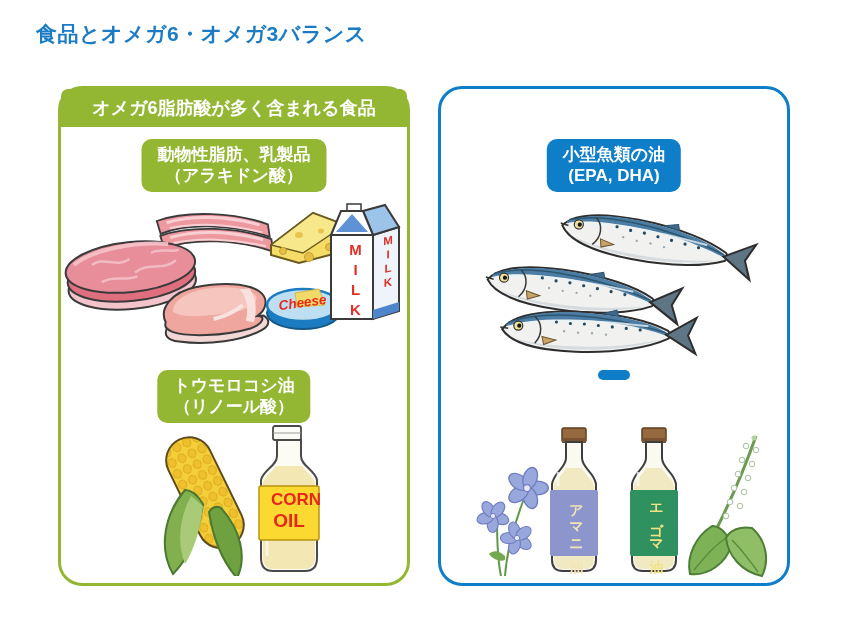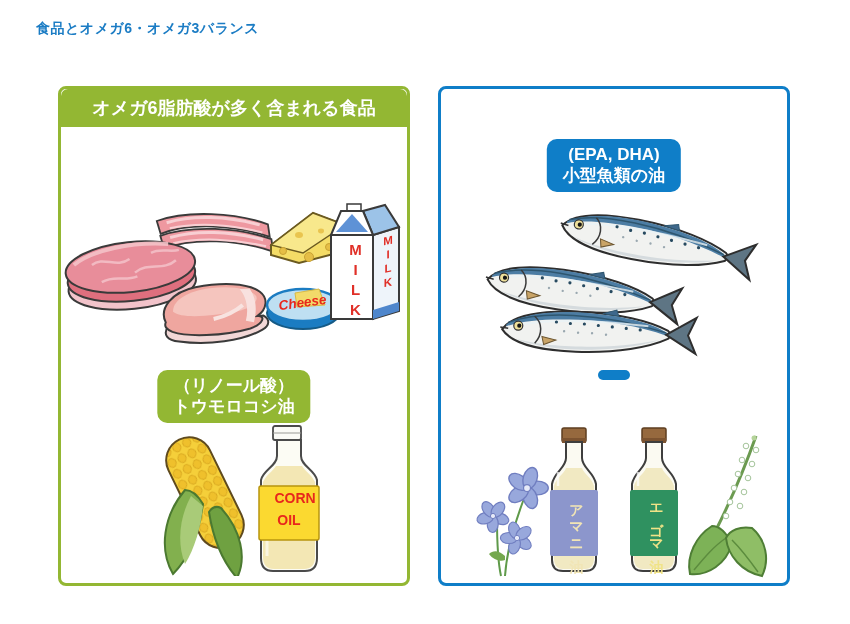--- a/index.html
+++ b/index.html
@@ -1,54 +1,58 @@
 <!DOCTYPE html>
 <html style="--green: #93B733; --blue: #0F7EC8; --title_blue: #1B7CC4; --label_red: #E8271C; --milk_red: #E03028;"><head>
 <meta charset="utf-8">
 <style>
   html,body{margin:0;padding:0;background:#ffffff;}
   body{width:850px;height:624px;font-family:"Liberation Sans","DejaVu Sans",sans-serif;}
   .canvas{position:relative;width:850px;height:624px;background:#ffffff;overflow:hidden;}
-  .page-title{position:absolute;left:36px;top:20px;font-size:14px;font-weight:bold;color:var(--title_blue,#1B7CC4);letter-spacing:.5px;}
-  .panel{position:absolute;top:86px;width:352px;height:500px;background:#fff;border:3px solid;border-radius:8px;box-sizing:border-box;}
+  .page-title{position:absolute;left:36px;top:20px;font-size:21px;font-weight:bold;color:var(--title_blue,#1B7CC4);letter-spacing:.5px;}
+  .panel{position:absolute;top:86px;width:352px;height:500px;background:#fff;border:3px solid;border-radius:24px;box-sizing:border-box;}
   .panel-green{left:58px;border-color:var(--green,#93B733);}
   .panel-blue{left:438px;border-color:var(--blue,#0F7EC8);}
   .panel-header{position:absolute;left:0;top:0;width:100%;height:38px;display:flex;align-items:center;justify-content:center;
     color:#fff;font-weight:bold;font-size:18px;border-radius:7px 7px 0 0;box-sizing:border-box;}
   .panel-green .panel-header{background:var(--green,#93B733);}
   .panel-blue .panel-header{background:var(--blue,#0F7EC8);}
   .tag{position:absolute;left:50%;transform:translateX(-50%);color:#fff;font-weight:bold;font-size:17px;line-height:1.25;
     text-align:center;padding:5px 16px;border-radius:10px;white-space:nowrap;}
   .panel-green .tag{background:var(--green,#93B733);}
   .panel-blue .tag{background:var(--blue,#0F7EC8);}
   .tag-1{top:50px;} .tag-2{top:281px;}
   .illus{position:absolute;}
   .overlay{position:absolute;pointer-events:none;}
   .vtext{writing-mode:vertical-rl;text-orientation:upright;line-height:1;}
   .cheese-text{left:206px;top:206px;width:72px;height:22px;text-align:center;font-size:13.5px;font-weight:bold;font-style:italic;
     color:var(--label_red,#E8271C);transform:rotate(-8deg);}
   .milk-front{left:282px;top:152px;width:20px;height:78px;font-size:15px;font-weight:bold;letter-spacing:3px;color:var(--milk_red,#E03028);}
   .milk-side{left:316px;top:146px;width:16px;height:72px;font-size:11.5px;font-weight:bold;letter-spacing:2px;
     color:var(--milk_red,#E03028);transform:skewY(-12deg);}
   .corn-label-text{left:198px;top:401px;width:60px;text-align:center;color:var(--label_red,#E8271C);font-weight:bold;}
-  .corn-line1{font-size:14px;line-height:1.15;padding-left:12px;}
-  .corn-line2{font-size:14px;line-height:1.15;margin-top:6px;}
+  .corn-line1{font-size:17px;line-height:1.15;padding-left:12px;}
+  .corn-line2{font-size:19px;line-height:1.15;}
   .amani-text{left:123px;top:406px;width:20px;height:62px;font-size:14px;font-weight:bold;letter-spacing:2px;color:#F1E5B5;}
   .egoma-text{left:203px;top:406px;width:20px;height:62px;font-size:14px;font-weight:bold;letter-spacing:2px;color:#F0E387;}
 </style>
 </head>
 <body>
 
 <div class="canvas">
 
   <div class="page-title">食品とオメガ6・オメガ3バランス</div>
 
   <div class="panel panel-green">
     <div class="panel-header">オメガ6脂肪酸が多く含まれる食品</div>
 
+    <div class="tag tag-1">
+      <div>動物性脂肪、乳製品</div>
+      <div>（アラキドン酸）</div>
+    </div>
 
     <svg class="illus" style="left:2px;top:104px;" width="340" height="165" viewBox="0 0 340 165">
 
       <g transform="translate(96,4) rotate(10)">
         <g transform="translate(6,14)">
           <path d="M2,24 C30,8 78,2 112,8 L116,20 C80,14 34,20 8,36 Z" fill="#EE98A0" stroke="#3A3A3A" stroke-width="1.8"></path>
           <path d="M12,24 C36,12 70,7 104,10" stroke="#F8CFD3" stroke-width="3" fill="none"></path>
           <path d="M16,29 C40,19 74,14 108,16" stroke="#F8CFD3" stroke-width="2" fill="none"></path>
         </g>
         <g>
@@ -102,22 +106,22 @@
         <polygon points="10,36 52,36 52,120 10,120" fill="#FFFFFF" stroke="#3A3A3A" stroke-width="2"></polygon>
         <polygon points="52,111 78,103 78,112 52,120" fill="#4E86CC"></polygon>
       </g>
     </svg>
 
     <div class="overlay cheese-text">Cheese</div>
     <div class="overlay milk-front vtext">MILK</div>
     <div class="overlay milk-side vtext">MILK</div>
 
     <div class="tag tag-2">
+      <div>トウモロコシ油</div>
       <div>（リノール酸）</div>
-      <div>トウモロコシ油</div>
     </div>
 
     <svg class="illus" style="left:4px;top:335px;" width="334" height="152" viewBox="0 0 334 152">
       <defs>
         <pattern id="kern" width="11" height="12" patternUnits="userSpaceOnUse">
           <rect width="11" height="12" fill="#F5CF3A"></rect>
           <ellipse cx="5.5" cy="6" rx="4" ry="4.5" fill="#EFC02C" stroke="#D9A81F" stroke-width="1"></ellipse>
         </pattern>
       </defs>
 
@@ -142,22 +146,22 @@
 
     <div class="overlay corn-label-text">
       <div class="corn-line1">CORN</div>
       <div class="corn-line2">OIL</div>
     </div>
   </div>
 
   <div class="panel panel-blue">
 
     <div class="tag tag-1">
+      <div>小型魚類の油</div>
       <div>(EPA, DHA)</div>
-      <div>小型魚類の油</div>
     </div>
 
     <svg class="illus" style="left:6px;top:104px;" width="340" height="165" viewBox="0 0 340 165">
       <defs>
         <g id="sardine">
           <path d="M4,24 C12,12 36,4 78,4 C120,4 152,11 170,20 C172,21 172,27 170,28 C152,37 120,44 78,44 C36,44 12,36 4,24 Z" fill="#F1F2F0" stroke="#2E2E2E" stroke-width="2"></path>
           <path d="M18,33 C45,41 110,42 162,29 C140,38 95,44 58,41 C38,39 26,37 18,33 Z" fill="#D5DBDE"></path>
           <path d="M8,19 C24,8 56,3 92,5 C128,7 154,13 169,22 L169,25 C140,16 108,12 80,12 C50,12 26,14 8,21 Z" fill="#4C7DA4"></path>
           <path d="M10,17 C40,5 100,3 168,22" stroke="#2E566F" stroke-width="1.5" fill="none"></path>
           <path d="M14,21 C40,13 90,11 150,16" stroke="#EAF2F6" stroke-width="2" fill="none" opacity="0.8"></path>

